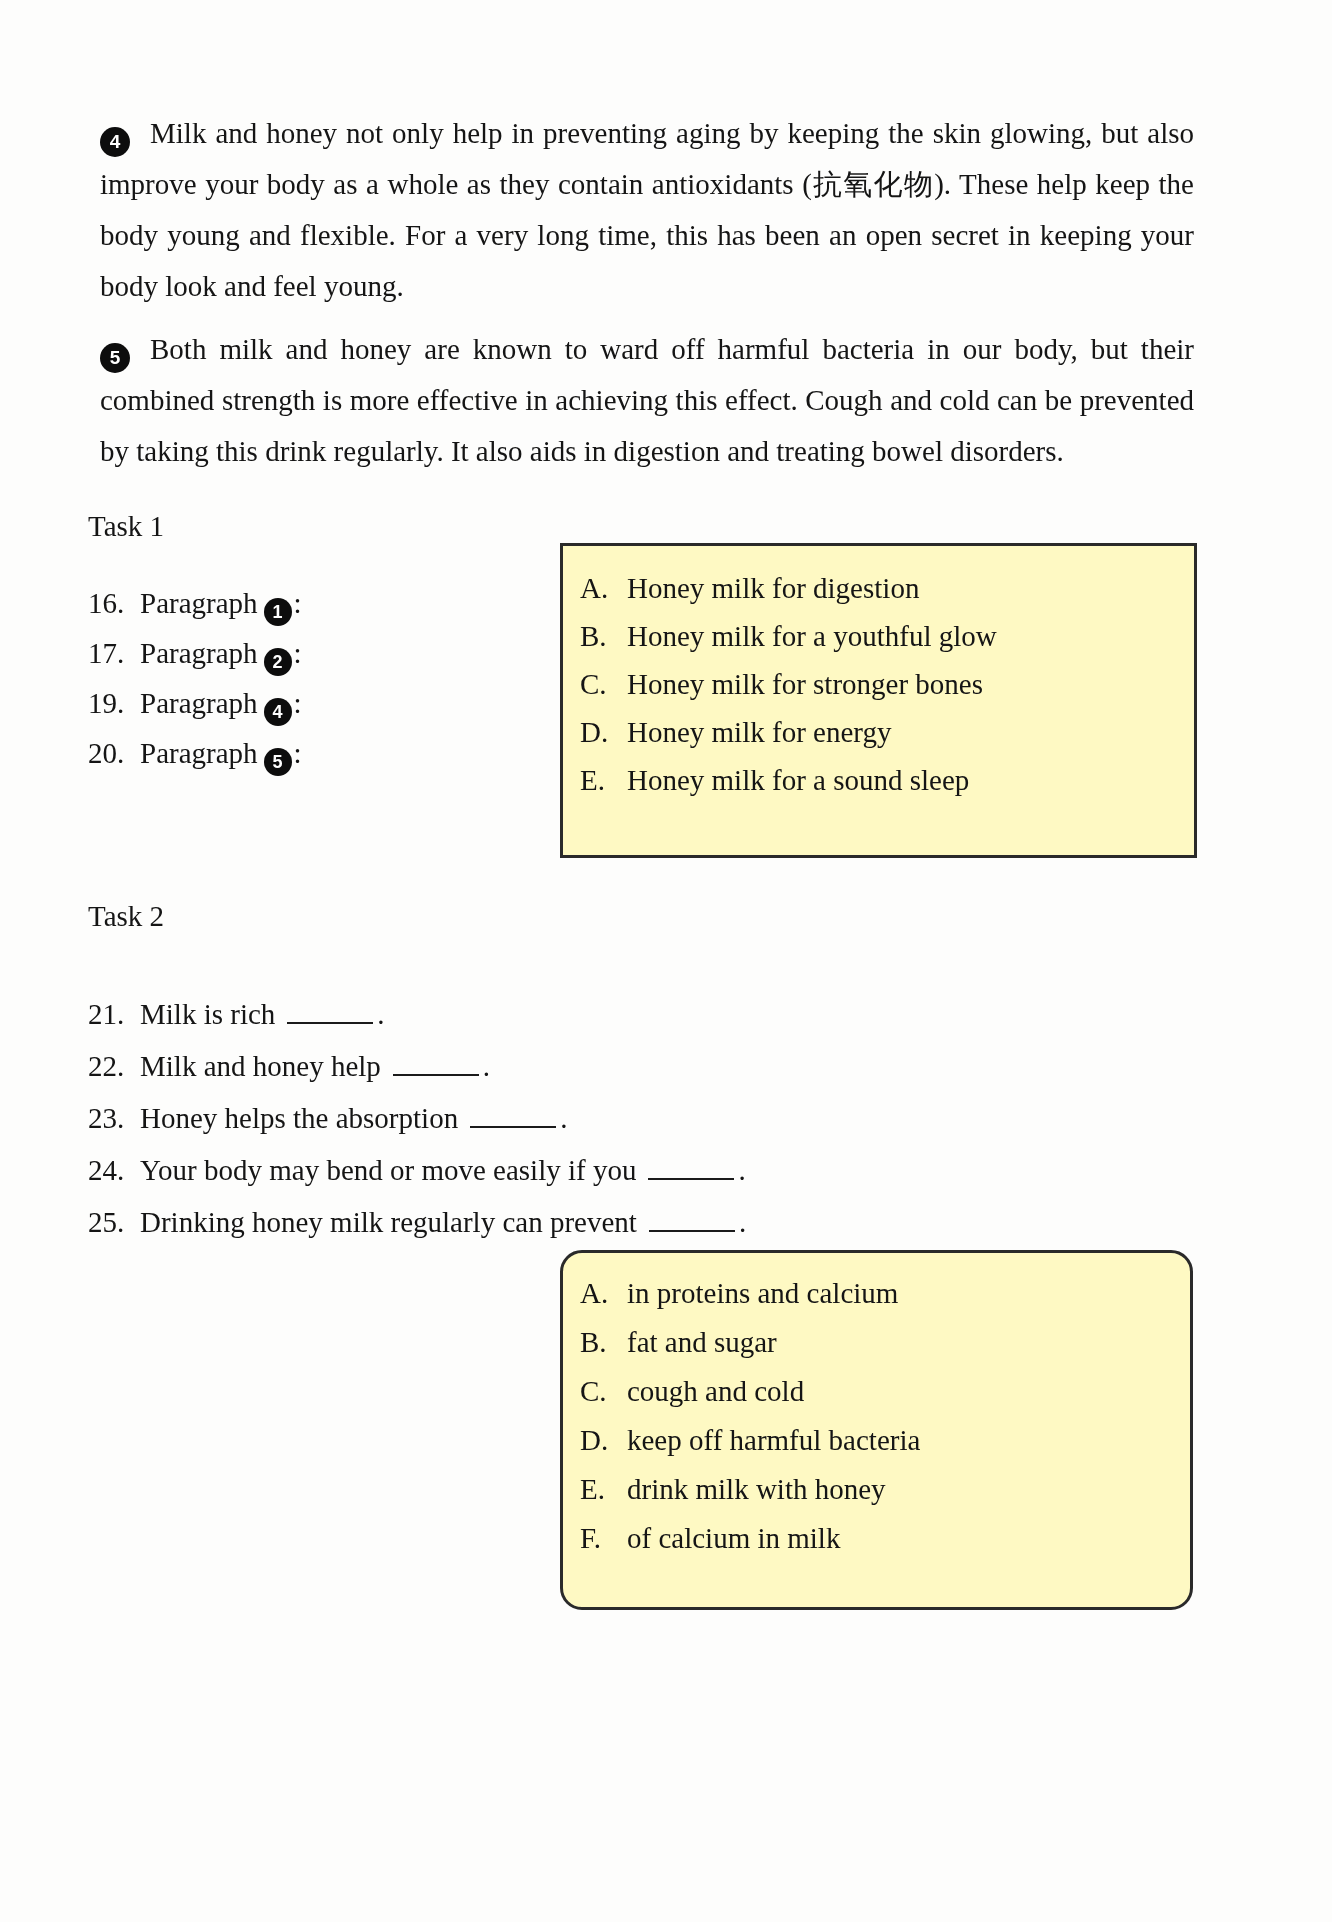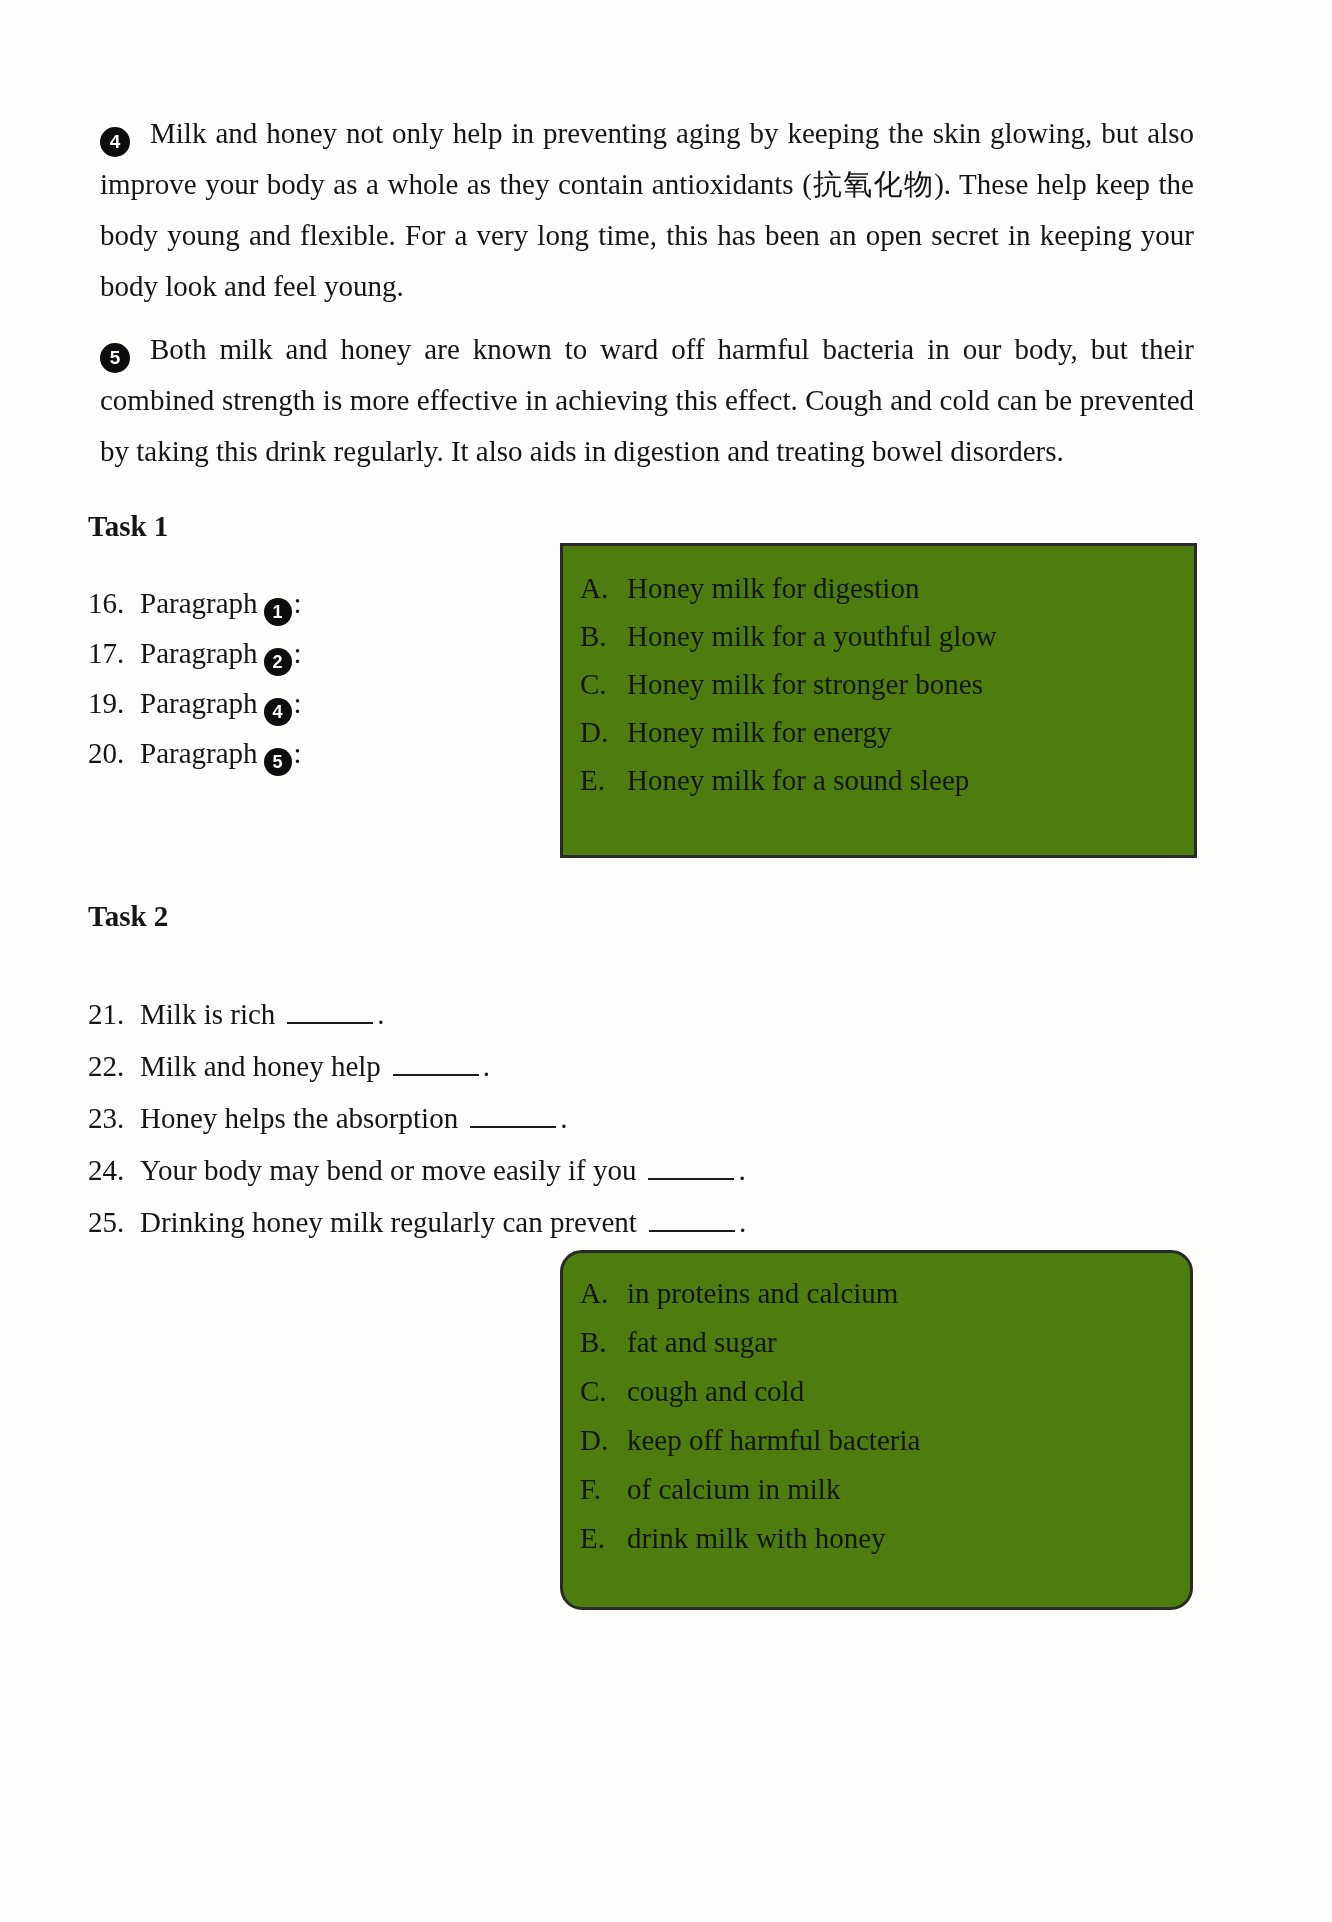--- a/index.html
+++ b/index.html
@@ -23,40 +23,40 @@
   .badge-lg {
     width:30px; height:30px; line-height:30px; font-size:19px;
     vertical-align:-5px; margin-right:20px;
   }
   .badge-sm {
     width:28px; height:28px; line-height:28px; font-size:18px;
     vertical-align:-5px; margin-left:6px;
   }
   
   .task-heading {
-    position:absolute; left:88px; font-size:29px; font-weight:bold;
+    position:absolute; left:88px; font-size:29px; font-weight:normal;
   }
   .task1-heading { top:510px; }
   .task2-heading { top:900px; }
   
   .q-list { position:absolute; left:88px; font-size:29px; }
   .task1-list { top:578px; }
   .task2-list { top:988px; }
   .q-row { height:50px; line-height:50px; white-space:nowrap; }
   .task2-list .q-row { height:52px; line-height:52px; }
   .q-num { display:inline-block; width:52px; }
   .q-punct { margin-left:2px; }
   .blank {
     display:inline-block; width:86px; height:6px;
     border-bottom:2px solid #1b1b1b; margin-left:12px; margin-right:2px;
   }
   
   .opt-box {
     position:absolute; left:560px; border:3px solid #2a2a2a;
-    background:#4d7c0f; font-size:29px; box-sizing:border-box;
+    background:#fef9c3; font-size:29px; box-sizing:border-box;
   }
   .opt-box-1 { top:543px; width:637px; height:315px; padding:18px 0 0 17px; }
   .opt-box-2 { top:1250px; width:633px; height:360px; padding:16px 0 0 17px;border-radius:22px; }
   .opt-box-1 .opt-row { height:48px; line-height:48px; white-space:nowrap; }
   .opt-box-2 .opt-row { height:49px; line-height:49px; white-space:nowrap; }
   .opt-letter { display:inline-block; width:47px; }
   
   .footer {
     position:absolute; left:396px; top:1808px;
     font-size:28px; letter-spacing:1px; white-space:nowrap;
@@ -115,18 +115,18 @@
     <div class="q-row">
       <span class="q-num">25.</span><span class="q-text">Drinking honey milk regularly can prevent</span><span class="blank"></span><span class="q-punct">.</span>
     </div>
   </div>
 
   <div class="opt-box opt-box-2">
     <div class="opt-row"><span class="opt-letter">A.</span><span class="opt-text">in proteins and calcium</span></div>
     <div class="opt-row"><span class="opt-letter">B.</span><span class="opt-text">fat and sugar</span></div>
     <div class="opt-row"><span class="opt-letter">C.</span><span class="opt-text">cough and cold</span></div>
     <div class="opt-row"><span class="opt-letter">D.</span><span class="opt-text">keep off harmful bacteria</span></div>
+    <div class="opt-row"><span class="opt-letter">E.</span><span class="opt-text">drink milk with honey</span></div>
     <div class="opt-row"><span class="opt-letter">F.</span><span class="opt-text">of calcium in milk</span></div>
-    <div class="opt-row"><span class="opt-letter">E.</span><span class="opt-text">drink milk with honey</span></div>
   </div>
 
 
 </div>
 
 </body></html>

